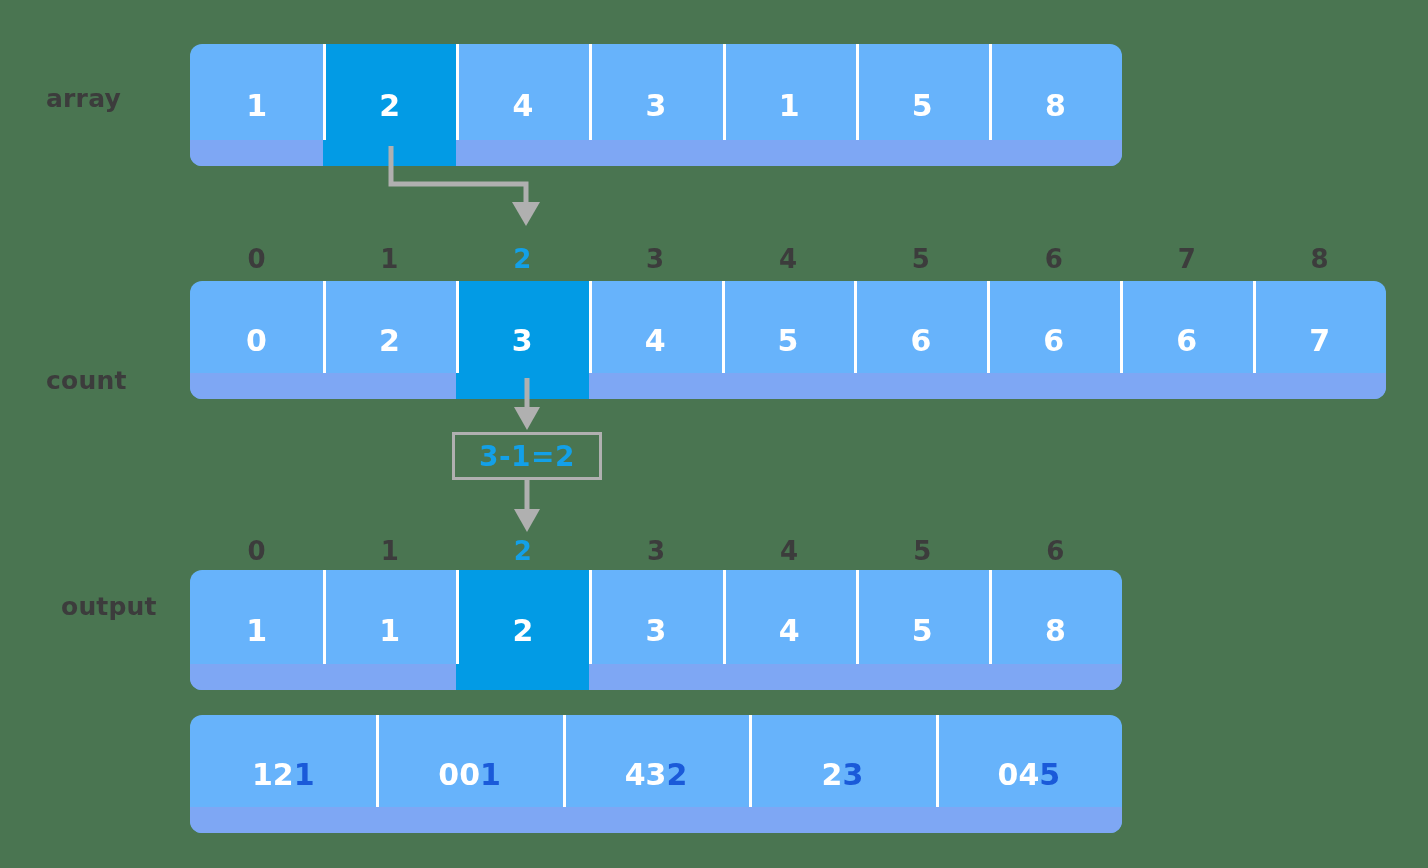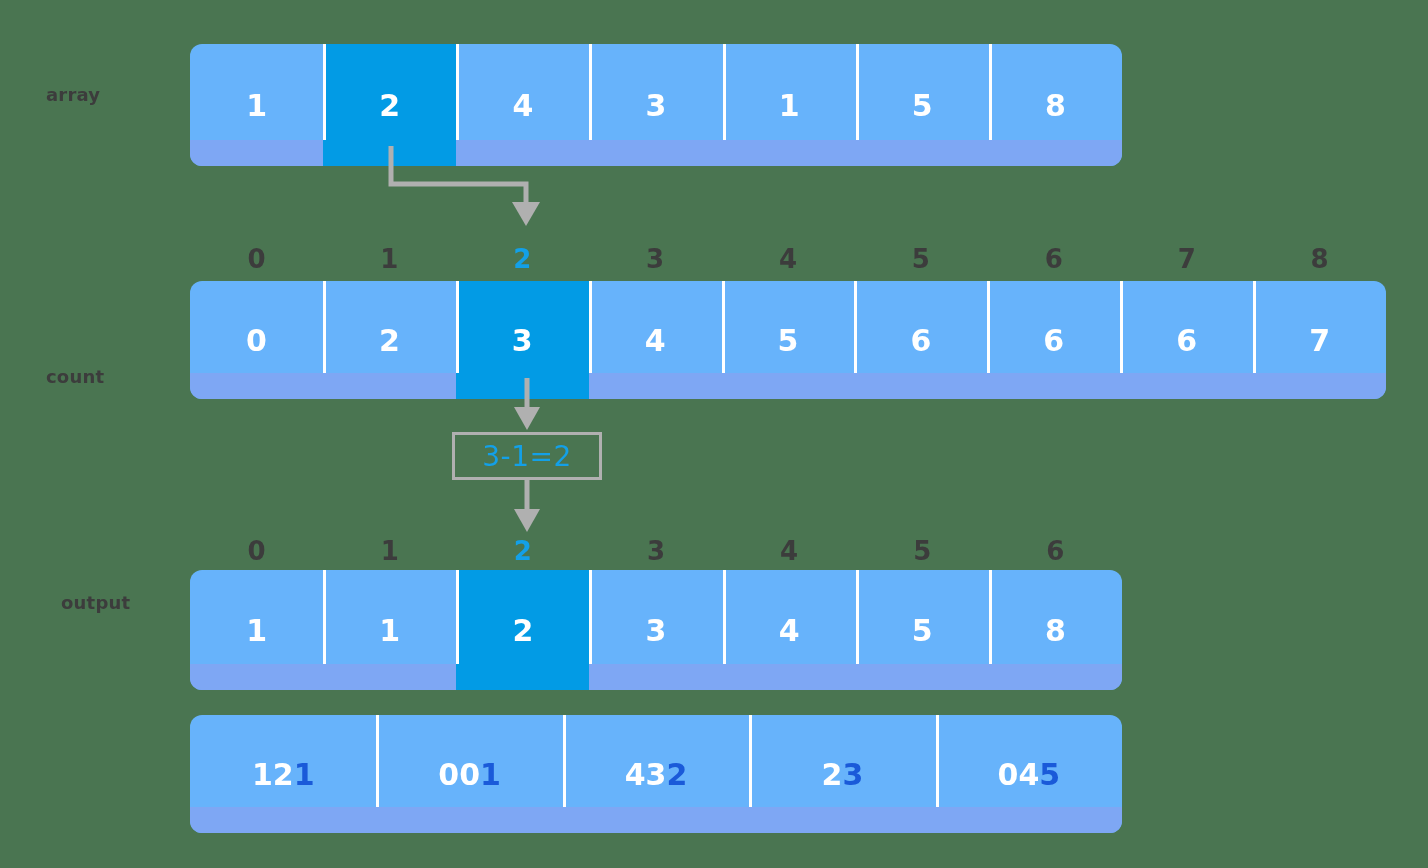--- a/index.html
+++ b/index.html
@@ -17,21 +17,21 @@
 
   #stage {
     position: relative;
     width: 1428px;
     height: 868px;
   }
 
   
   .row-label {
     position: absolute;
-    font-size: 18px;
+    font-size: 25px;
     font-weight: bold;
     color: #3c3c3c;
     letter-spacing: .2px;
     white-space: nowrap;
   }
 
   
   .bar {
     position: absolute;
     border-radius: 12px;
@@ -121,21 +121,21 @@
     position: absolute;
     z-index: 5;
   }
 
   
   .formula-box {
     position: absolute;
     border: 3px solid #b0b0b0;
     color: #13a0e8;
     font-size: 28px;
-    font-weight: normal;
+    font-weight: bold;
     display: flex;
     align-items: center;
     justify-content: center;
     box-sizing: border-box;
     letter-spacing: .5px;
   }
 
   
   .cell .digits {
     display: inline-block;

